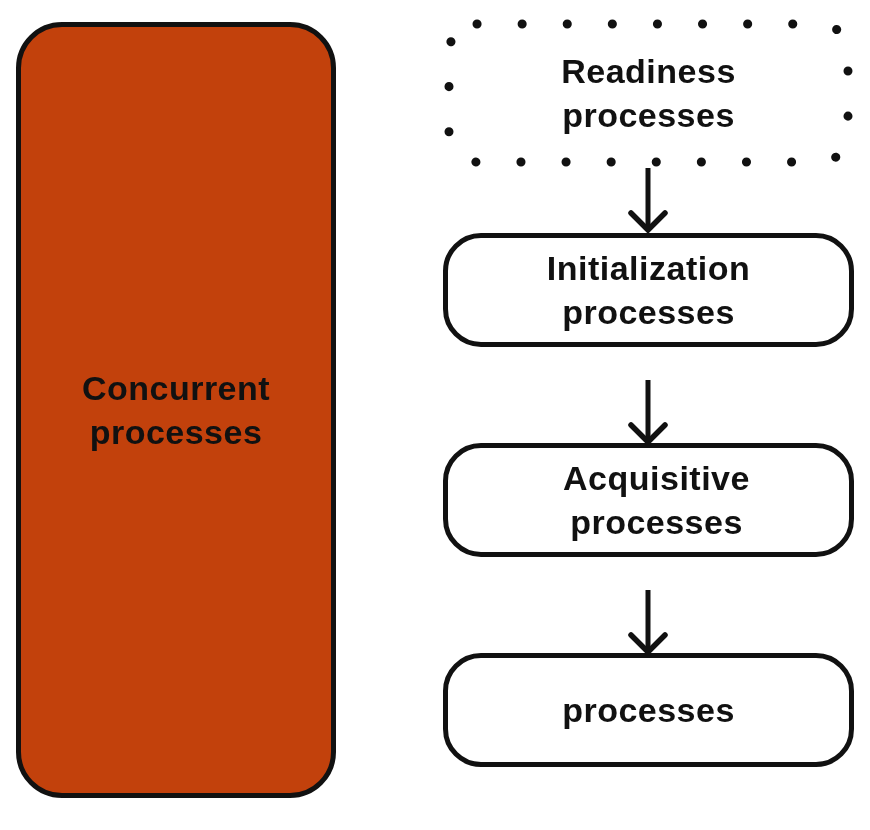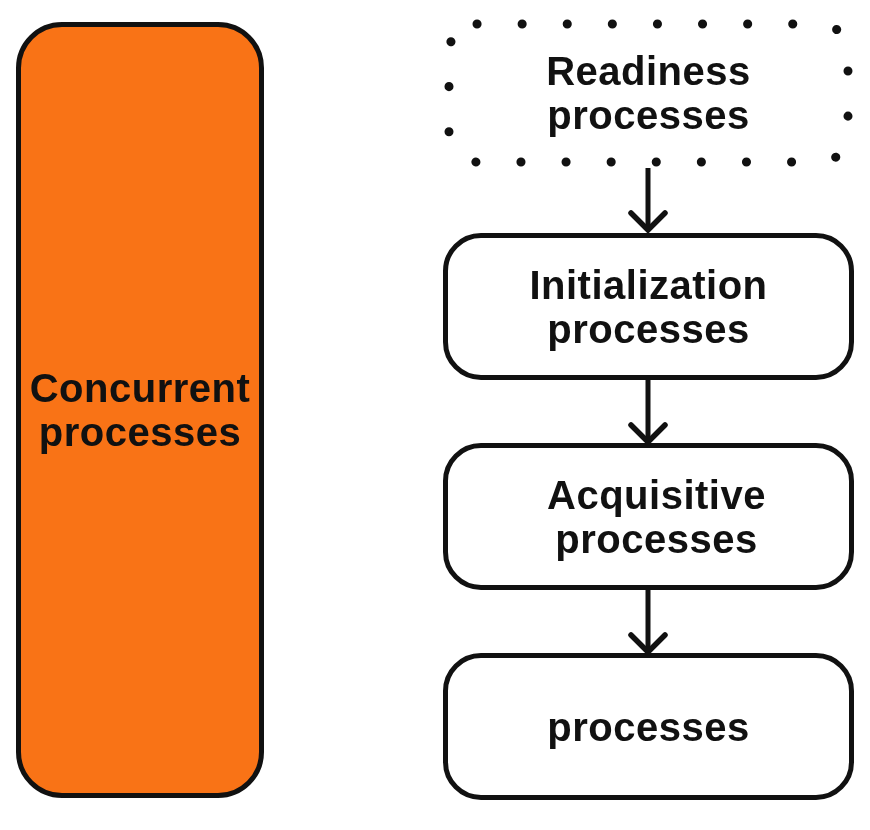--- a/index.html
+++ b/index.html
@@ -10,37 +10,37 @@
   .page {
     position: relative;
     width: 870px;
     height: 830px;
     background: #ffffff;
     font-family: "Liberation Sans", sans-serif;
     color: #111111;
     overflow: hidden;
   }
   .box-label {
-    font-size: 40px;
+    font-size: 34px;
     font-weight: 700;
     line-height: 44px;
     text-align: center;
     color: #111111;
     letter-spacing: 0.5px;
   }
   .left-box {
     position: absolute;
     left: 16px;
     top: 22px;
-    width: 248px;
+    width: 320px;
     height: 776px;
     box-sizing: border-box;
     border: 5px solid #111111;
     border-radius: 46px;
-    background: #f97316;
+    background: #c2410c;
     display: flex;
     align-items: center;
     justify-content: center;
   }
   .dotted-box {
     position: absolute;
     left: 443px;
     top: 18px;
     width: 411px;
     height: 150px;
@@ -55,21 +55,21 @@
     width: 100%;
     height: 100%;
   }
   .dotted-box .box-label {
     position: relative;
   }
   .solid-box {
     position: absolute;
     left: 443px;
     width: 411px;
-    height: 147px;
+    height: 114px;
     box-sizing: border-box;
     border: 5px solid #111111;
     border-radius: 38px;
     background: #ffffff;
     display: flex;
     align-items: center;
     justify-content: center;
   }
   .box-init { top: 233px; }
   .box-acq  { top: 443px; padding-left: 16px; }

